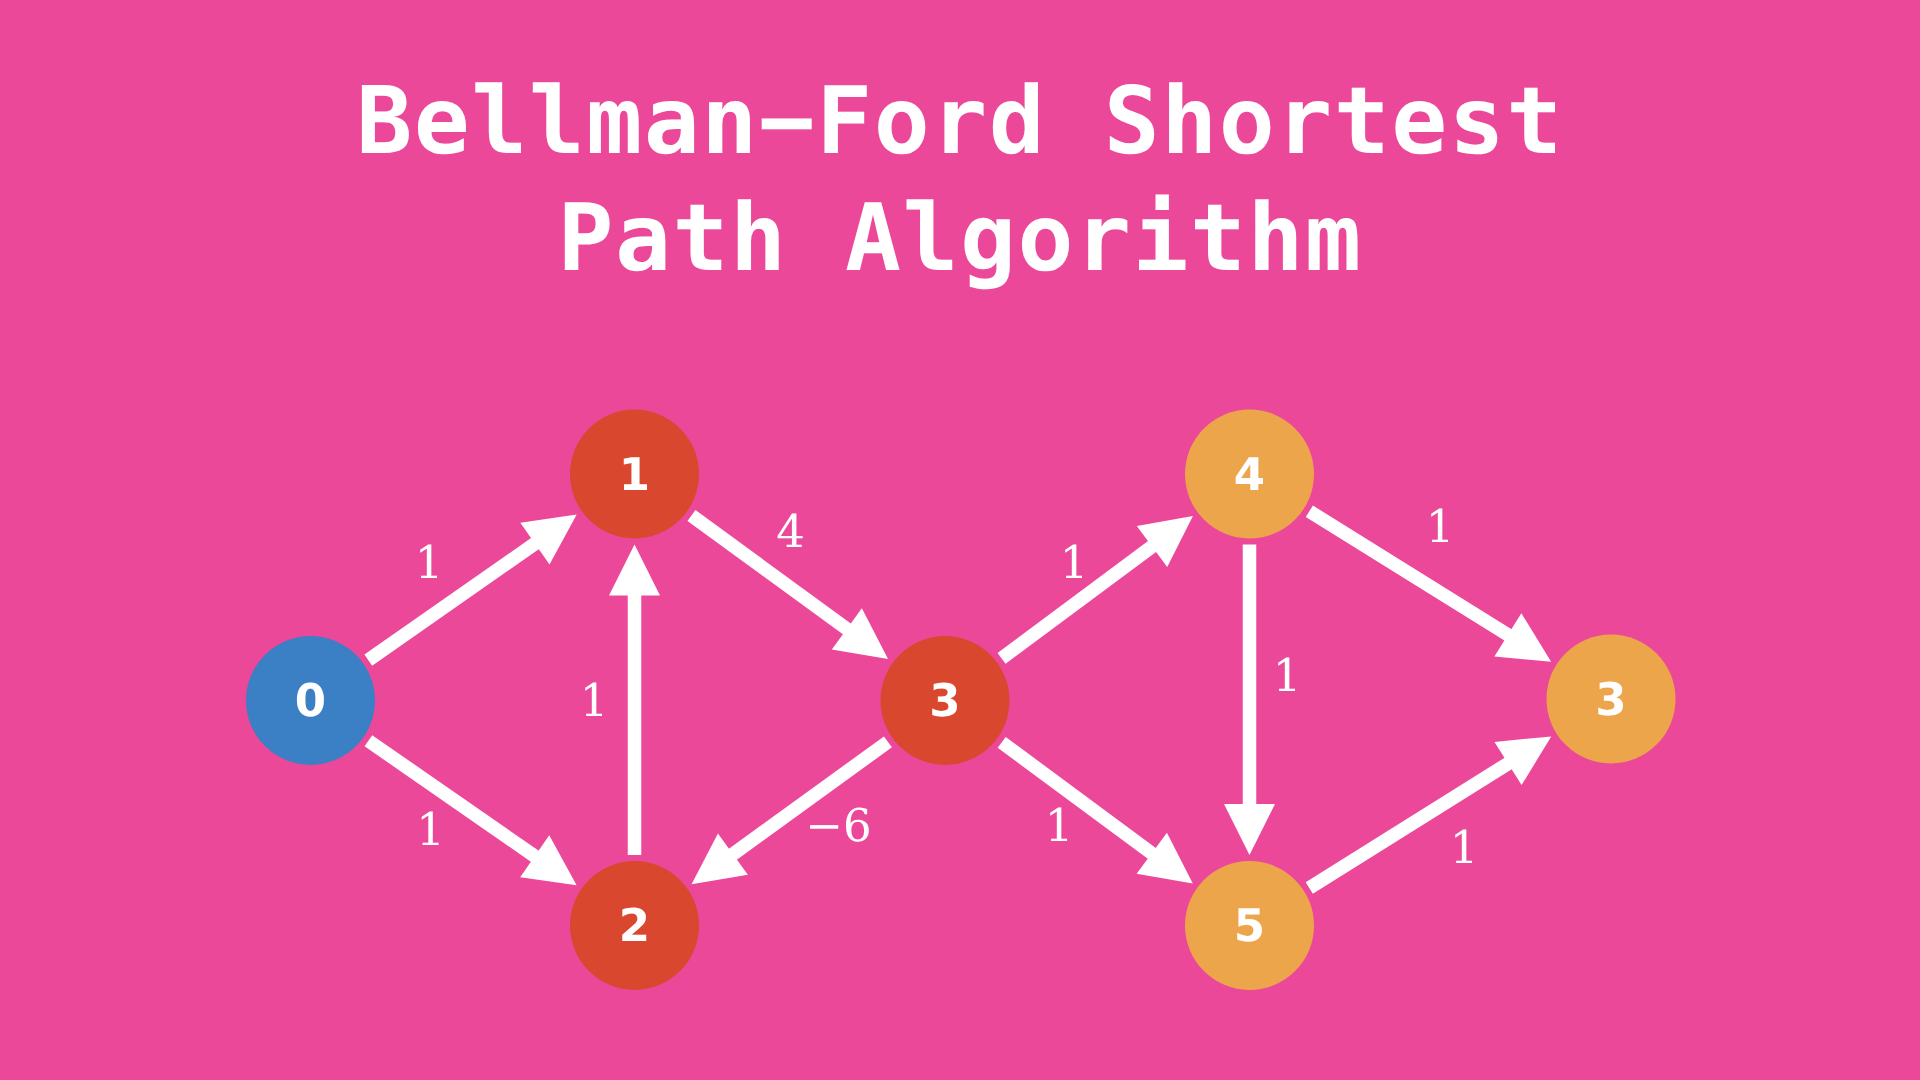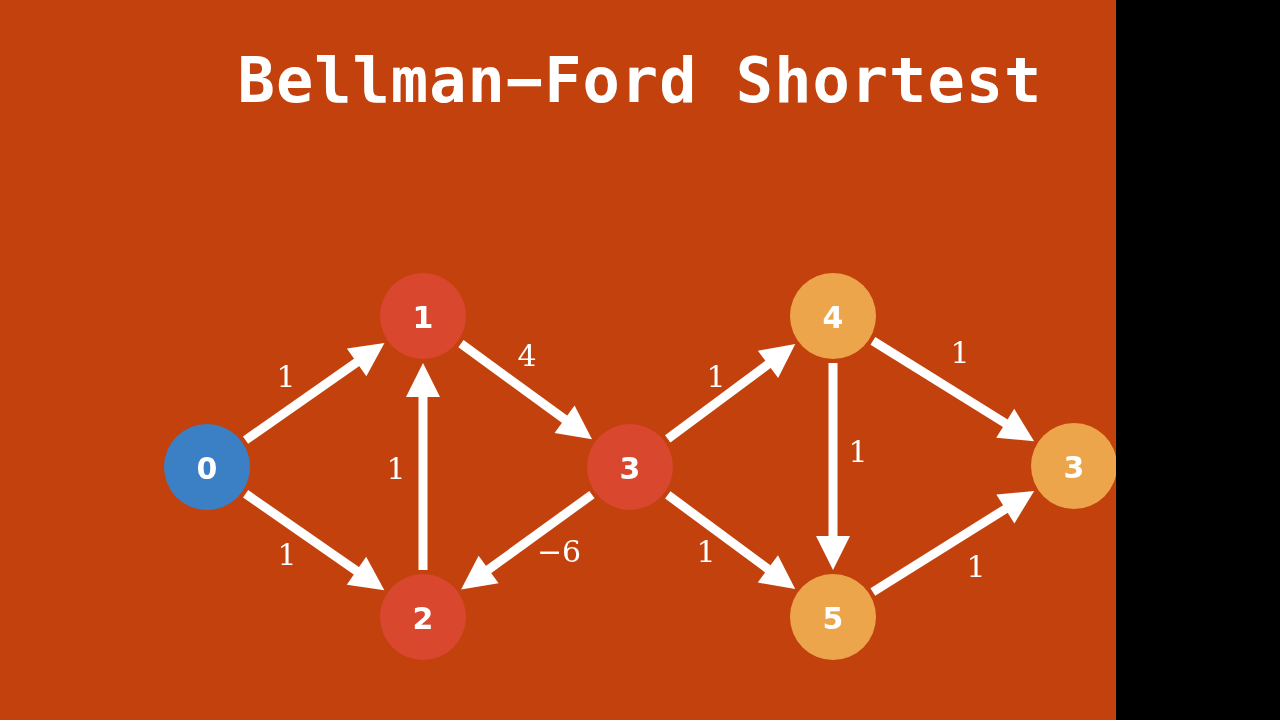--- a/index.html
+++ b/index.html
@@ -2,23 +2,23 @@
 <html><head>
 <meta charset="utf-8">
 <style>
   html, body {
     margin: 0;
     padding: 0;
     background: #000000;
   }
   #stage {
     position: relative;
-    width: 1116px;
+    width: 1280px;
     height: 720px;
-    background: #c2410c;
+    background: #ec4899;
     overflow: hidden;
     font-family: "DejaVu Sans Mono", monospace;
   }
   
   #title-block {
     position: absolute;
     top: 42px;
     left: 0;
     width: 1280px;
     text-align: center;
@@ -68,20 +68,21 @@
     user-select: none;
   }
 </style>
 </head>
 <body>
 
 <div id="stage">
 
   <div id="title-block">
     <span class="tline">Bellman−Ford Shortest</span>
+    <span class="tline">Path Algorithm</span>
   </div>
 
   <svg id="graph-svg" viewBox="0 0 1280 720" xmlns="http://www.w3.org/2000/svg">
     <g id="edges-layer">
         <g>
           <line x1="245.52064925792658" y1="440.07121278728283" x2="358.2525257154" y2="361.2632806341416" class="edge-line"></line>
           <polygon points="384.4793507420734,342.92878721271717 366.3535487813647,376.3421872684009 346.87314952110114,348.4761856775604" class="edge-head"></polygon>
         </g>
         <g>
           <line x1="245.6043883866449" y1="493.8086030462812" x2="358.1117727118096" y2="571.9387310498678" class="edge-line"></line>

